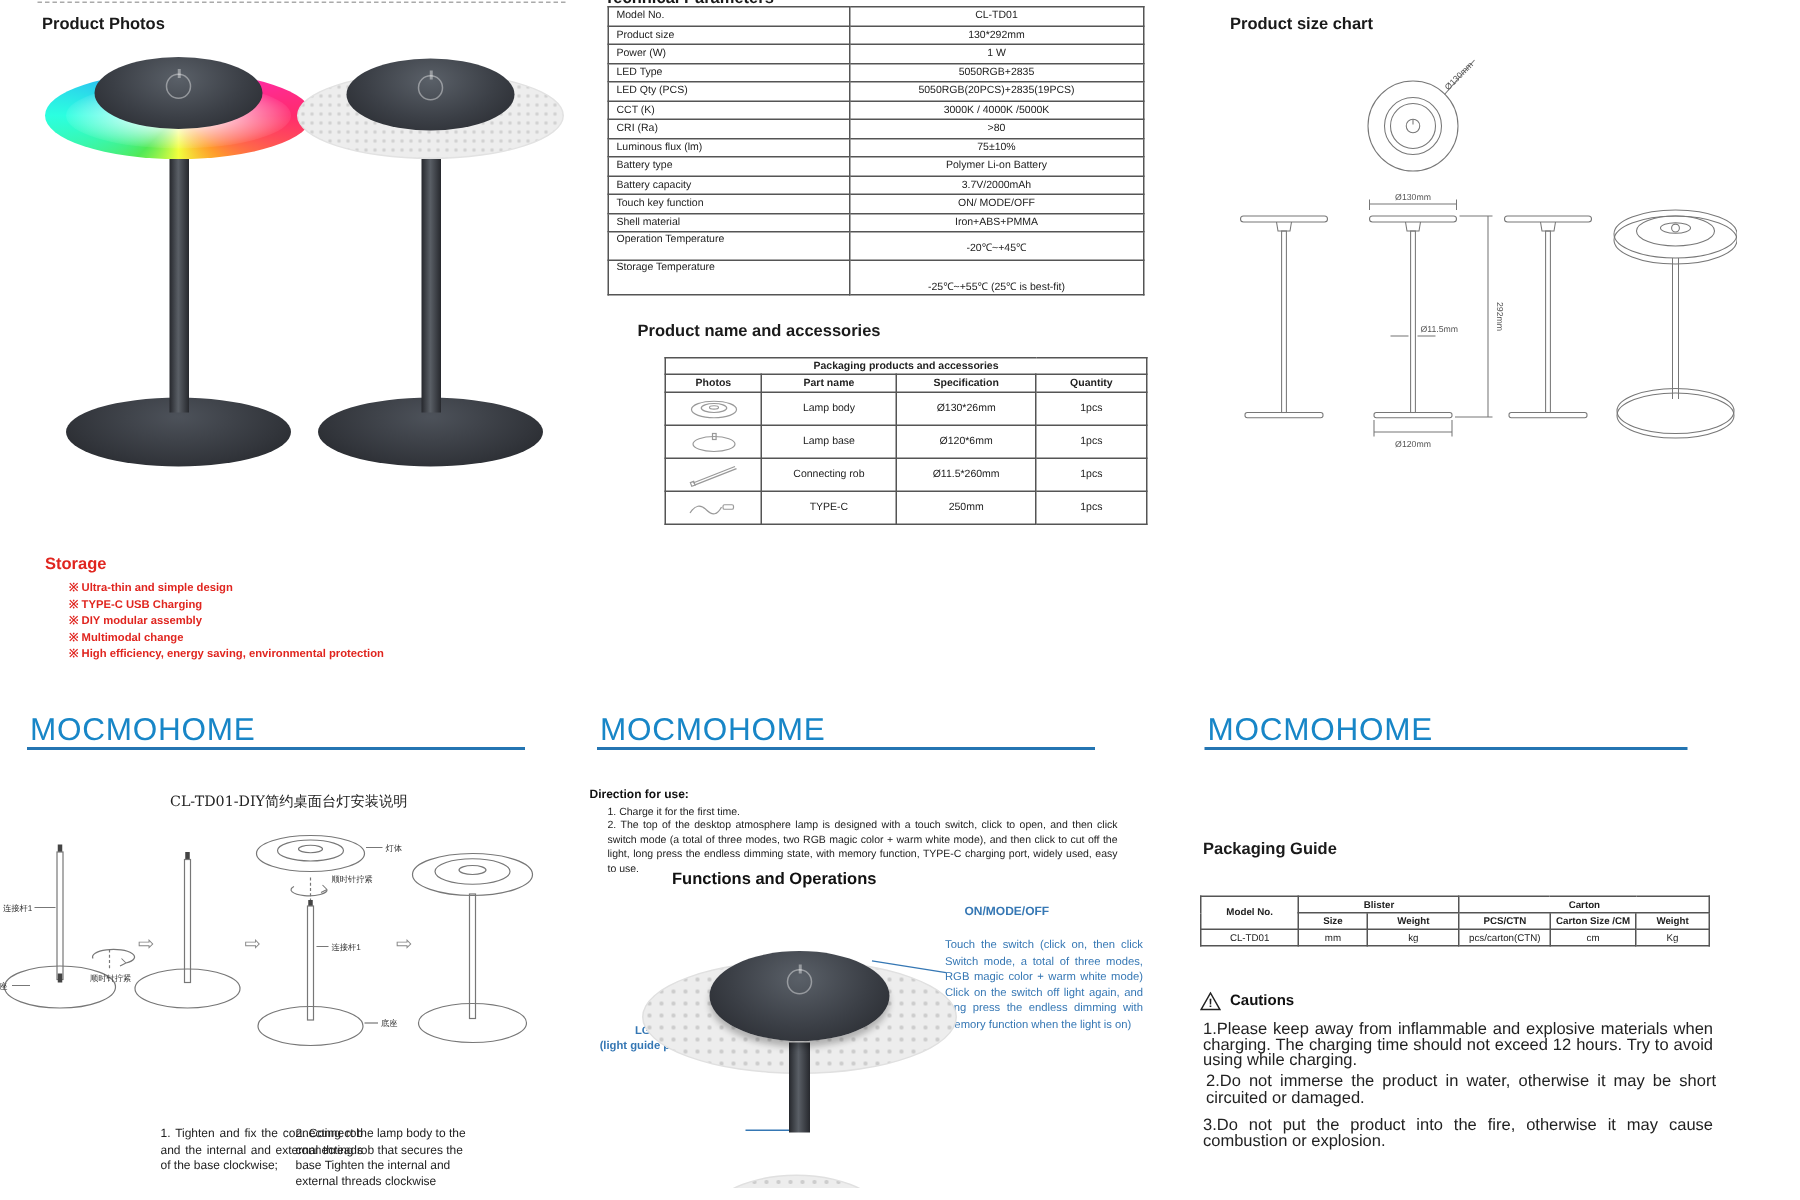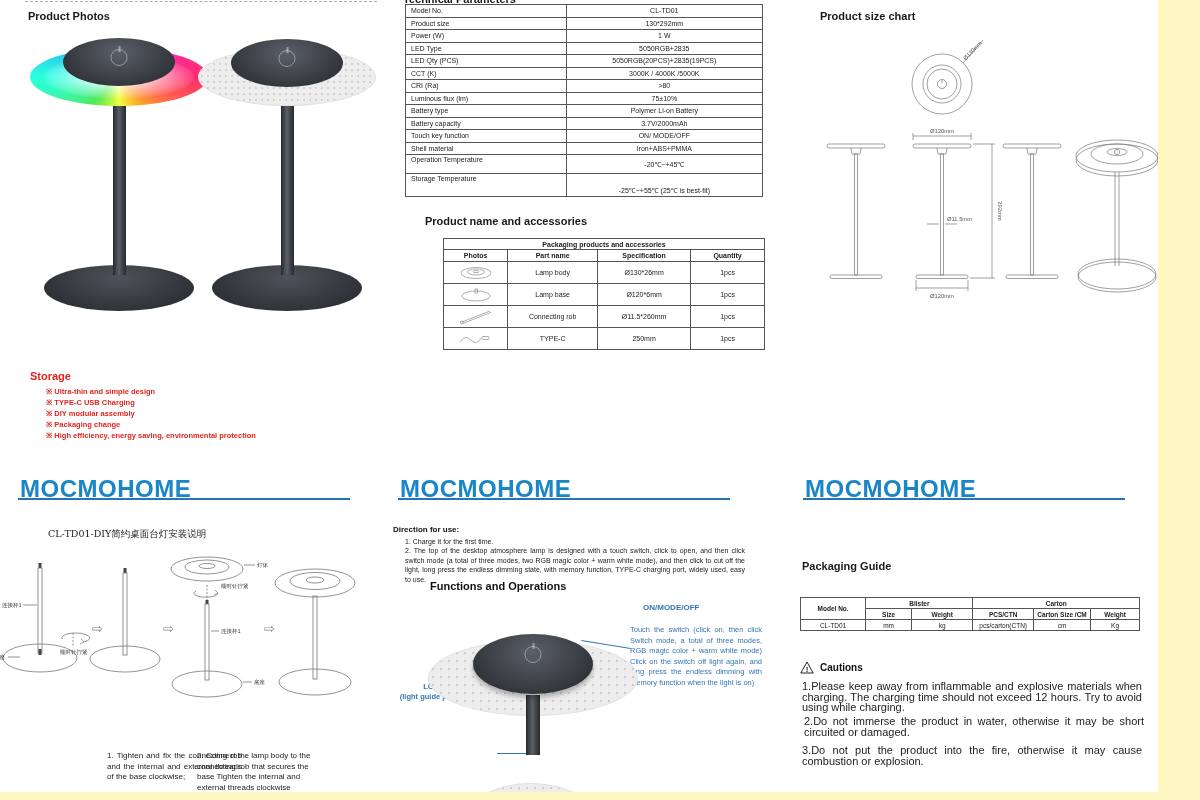--- a/index.html
+++ b/index.html
@@ -1,30 +1,30 @@
 <!DOCTYPE html>
 <html><head>
 <meta charset="utf-8">
 <style>
   html,body{margin:0;padding:0;background:#d9d9d9;font-family:"Liberation Sans",sans-serif;}
-  #canvas{position:relative;width:1200px;height:800px;overflow:hidden;background:#fef9c3;}
+  #canvas{position:relative;width:1200px;height:800px;overflow:hidden;background:#ffffff;}
   .sheet{position:absolute;left:0;top:0;width:1158px;height:792px;background:#ffffff;}
   .page{position:absolute;background:transparent;}
   #p1{left:0;top:0;width:385px;height:455px;}
   #p2{left:385px;top:0;width:405px;height:455px;}
   #p3{left:790px;top:0;width:368px;height:455px;}
   #p4{left:0;top:455px;width:385px;height:337px;overflow:hidden;}
   #p5{left:385px;top:455px;width:405px;height:337px;overflow:hidden;}
   #p6{left:790px;top:455px;width:368px;height:337px;}
   .abs{position:absolute;}
   .h-section{font-size:11px;font-weight:bold;color:#1a1a1a;}
   .dashed-top{border-top:1px dashed #aaa;height:0;}
 
   
-  .logo{font-size:24px;font-weight:700;color:#1886c7;letter-spacing:.5px;}
+  .logo{font-size:21px;font-weight:400;color:#1886c7;letter-spacing:.5px;}
   .logo-line{height:2px;background:#2475b2;}
 
   
   .lamp{position:absolute;width:178px;}
   .disc{width:178px;height:58px;border-radius:50%;position:relative;z-index:2;}
   .disc-rgb{background:conic-gradient(from 90deg,#ff2b6d,#ff9b2b,#f2ff3d,#51e957,#2bffe0,#2b8cff,#7a3bff,#ff2bd0,#ff2b6d);}
   .disc-rgb::after{content:'';position:absolute;inset:7px 14px;border-radius:50%;background:radial-gradient(ellipse at center,rgba(255,255,255,.85) 20%,rgba(255,255,255,.25) 60%,rgba(255,255,255,0) 75%);}
   .disc-plain{background:#ededed;background-image:radial-gradient(#d2d2d2 1px,transparent 1.4px);background-size:6px 6px;border:1px solid #e2e2e2;box-sizing:border-box;}
   .puck{position:absolute;left:50%;top:-10px;transform:translateX(-50%);width:112px;height:48px;border-radius:50%;background:radial-gradient(ellipse at 50% 30%,#5a6068,#3b3f46 55%,#25272c);z-index:3;}
   .pwr{position:absolute;left:50%;top:11px;transform:translateX(-50%);width:15px;height:15px;border:1.5px solid rgba(255,255,255,.4);border-radius:50%;}
@@ -46,21 +46,21 @@
   .acc-table td,.acc-table th{border:0.8px solid #555;padding:0 2px;}
   .pkg-table{width:340px;font-size:6.5px;color:#222;text-align:center;}
   .pkg-table td,.pkg-table th{border:0.8px solid #555;padding:1px 2px;font-weight:normal;}
   .pkg-table th{font-weight:bold;}
 
   
   .app-text{font-size:8.5px;color:#222;line-height:25px;}
   .app-label{font-family:"DejaVu Sans Mono",monospace;font-weight:bold;letter-spacing:-0.3px;}
 
   
-  .cn-title{font-family:"DejaVu Serif","Liberation Serif",serif;font-size:9.5px;color:#222;width:100%;padding-left:48px;}
+  .cn-title{font-family:"DejaVu Serif","Liberation Serif",serif;font-size:9.5px;color:#222;text-align:center;width:100%;}
   .step-caption{font-size:8px;color:#222;line-height:10.5px;text-align:justify;}
 
   
   .dir-title{font-size:8px;font-weight:bold;color:#111;}
   .dir-item{font-size:7px;color:#222;line-height:9.5px;text-align:justify;}
   .fn-title{font-size:11px;font-weight:bold;color:#111;}
   .blue-note{color:#3577b4;}
   .switch-label{font-size:8px;font-weight:bold;}
   .switch-note{font-size:7.5px;line-height:10.5px;text-align:justify;}
   .lgp-label{font-size:7.5px;font-weight:bold;text-align:center;line-height:10px;}
@@ -103,21 +103,21 @@
       </div>
       <div class="pole"></div>
       <div class="base"></div>
     </div>
 
     <div class="abs feat-title" style="left:30px;top:370px;">Storage</div>
     <ul class="abs feat-list" style="left:46px;top:386px;width:330px;">
       <li>※  Ultra-thin and simple design</li>
       <li>※  TYPE-C USB Charging</li>
       <li>※  DIY modular assembly</li>
-      <li>※  Packaging change</li>
+      <li>※  Multimodal change</li>
       <li>※  High efficiency, energy saving, environmental protection</li>
     </ul>
   </div>
 
   <div class="page" id="p2">
     <div class="abs h-section" style="left:18px;top:-7px;">Technical Parameters</div>
 
     <table class="tech-table abs" style="left:20px;top:4px;">
       <tbody>
         <tr style="height:12.5px">
@@ -368,21 +368,21 @@
   </div>
 
   <div class="page" id="p5">
     <div class="abs logo" style="left:15px;top:20px;">MOCMOHOME</div>
     <div class="abs logo-line" style="left:13px;top:43px;width:332px;"></div>
 
     <div class="abs dir-title" style="left:8px;top:70px;">Direction for use:</div>
     <div class="abs dir-item" style="left:20px;top:82px;width:340px;">1.  Charge it for the first time.</div>
     <div class="abs dir-item" style="left:20px;top:91px;width:340px;">2.  The top of the desktop atmosphere lamp is designed with a touch switch, click to open, and then click switch mode (a total of three modes, two RGB magic color + warm white mode), and then click to cut off the light, long press the endless dimming state, with memory function, TYPE-C charging port, widely used, easy to use.</div>
 
-    <div class="abs fn-title" style="left:17px;top:125px;padding-left:28px;">Functions and Operations</div>
+    <div class="abs fn-title" style="left:35px;top:125px;padding-left:28px;">Functions and Operations</div>
 
     <div class="abs blue-note switch-label" style="left:258px;top:148px;">ON/MODE/OFF</div>
     <div class="abs blue-note switch-note" style="left:245px;top:170px;width:132px;">Touch the switch (click on, then click Switch mode, a total of three modes, RGB magic color + warm white mode) Click on the switch off light again, and long press the endless dimming with memory function when the light is on)</div>
 
     <div class="abs rod5" style="left:141px;top:240px;width:14px;height:60px;z-index:2;"></div>
     <div class="abs lgp5" style="left:43px;top:185px;width:210px;height:76px;z-index:1;"></div>
     <div class="abs puck5" style="left:88px;top:179px;width:120px;height:60px;z-index:3;">
       <div class="pwr" style="top:12px;"></div>
     </div>
 

